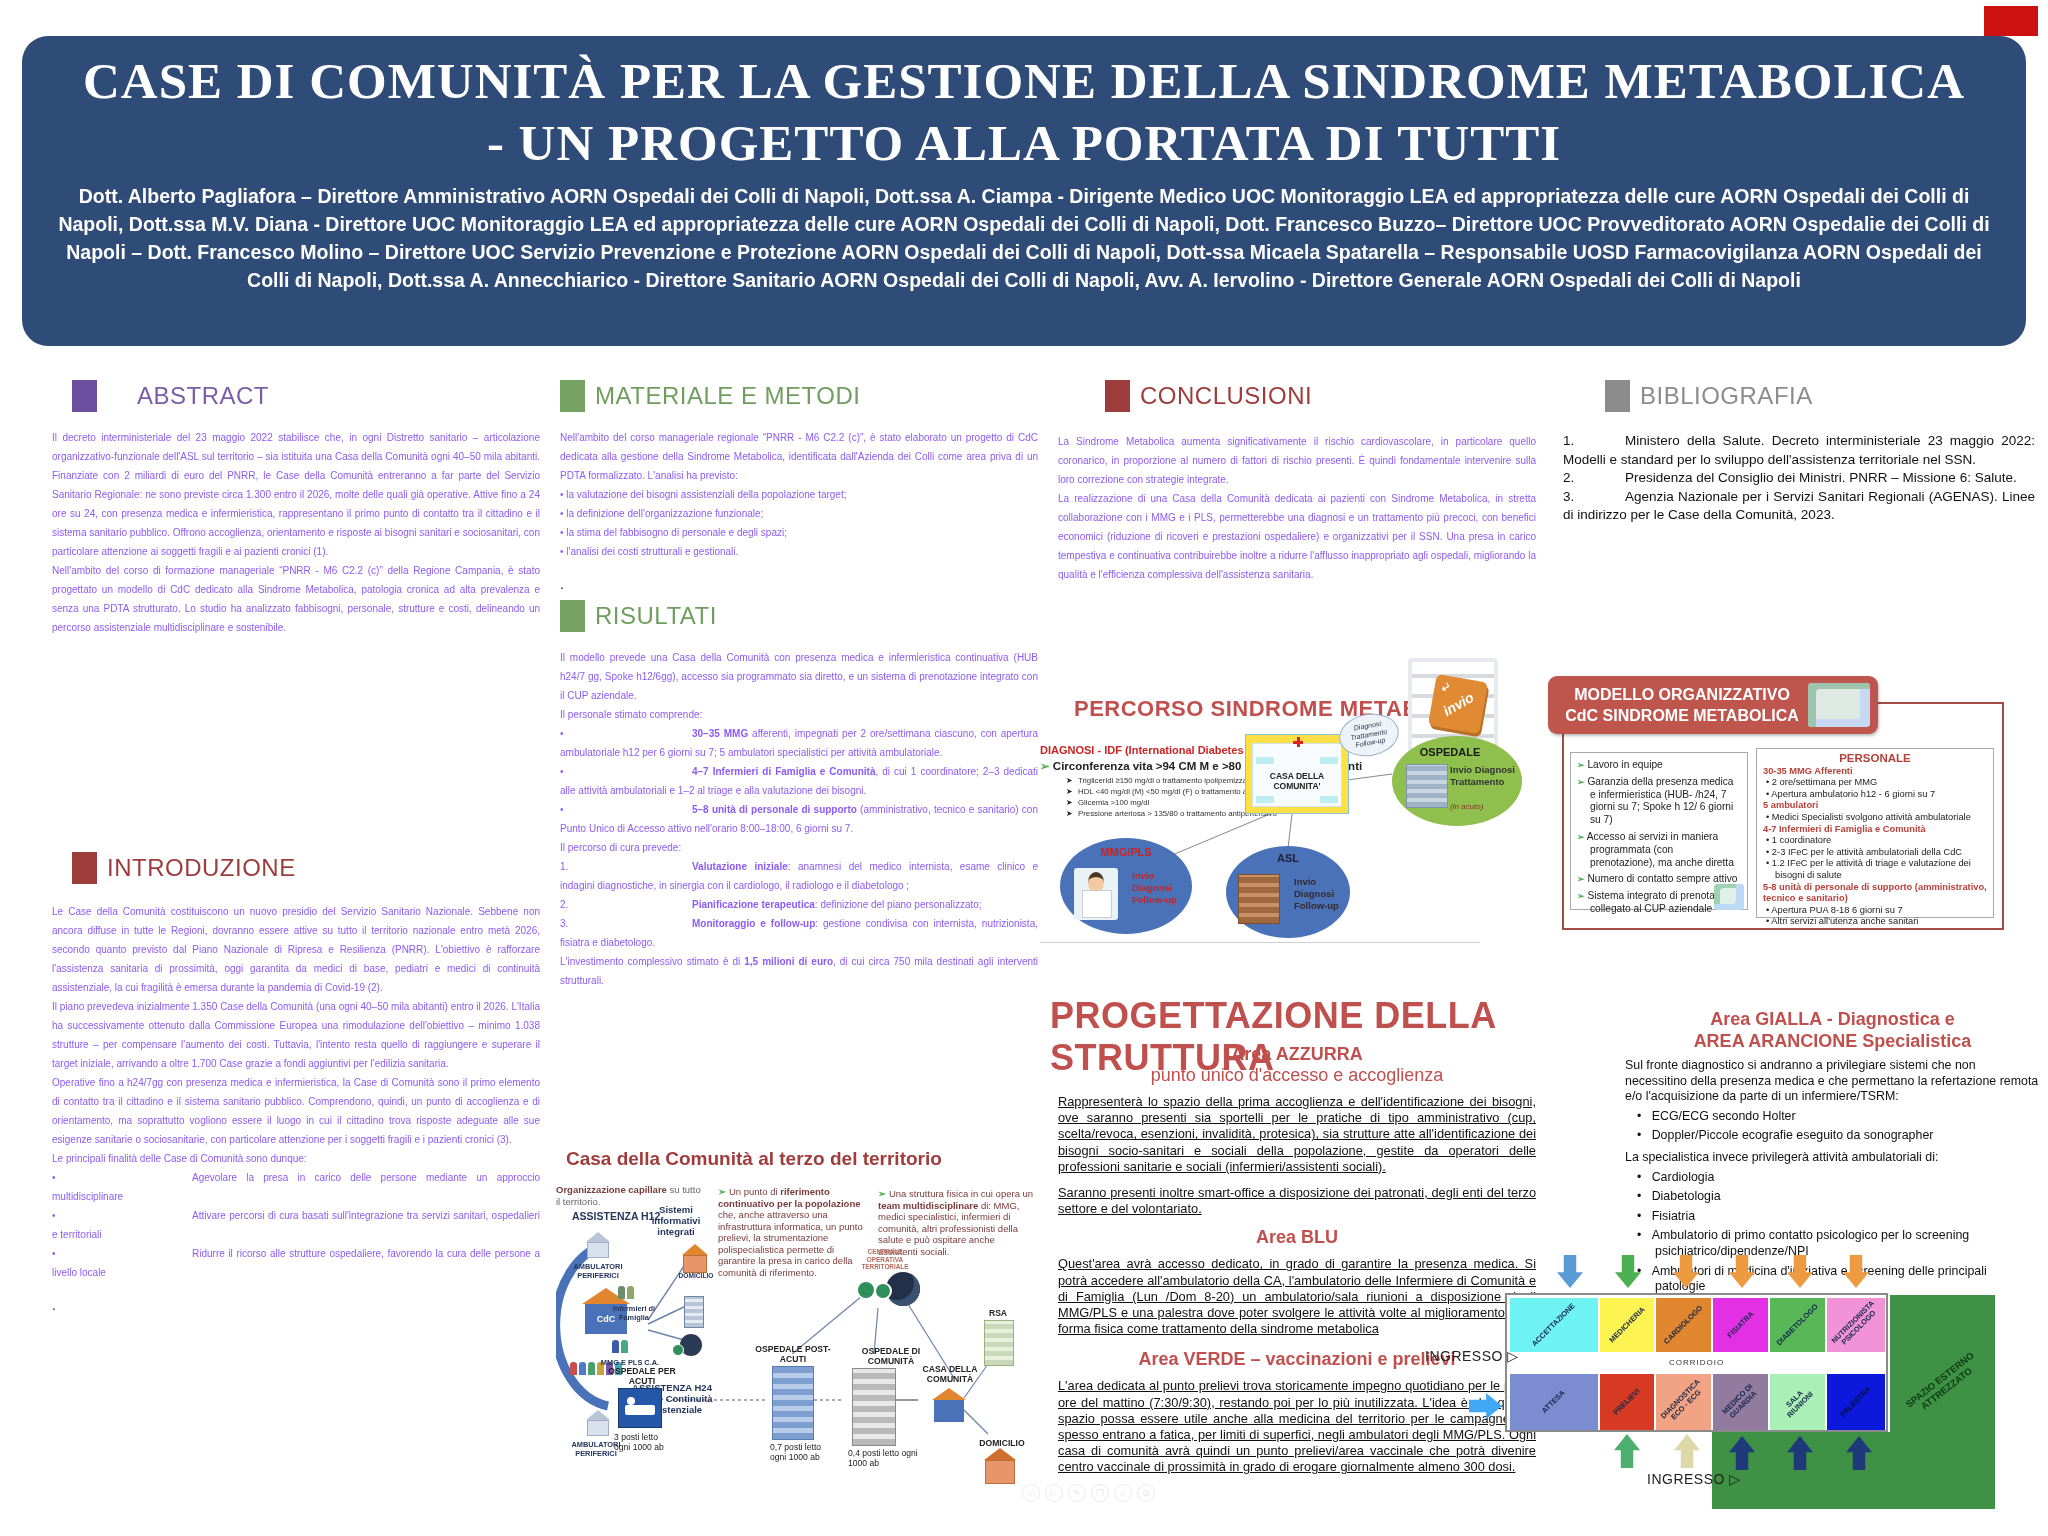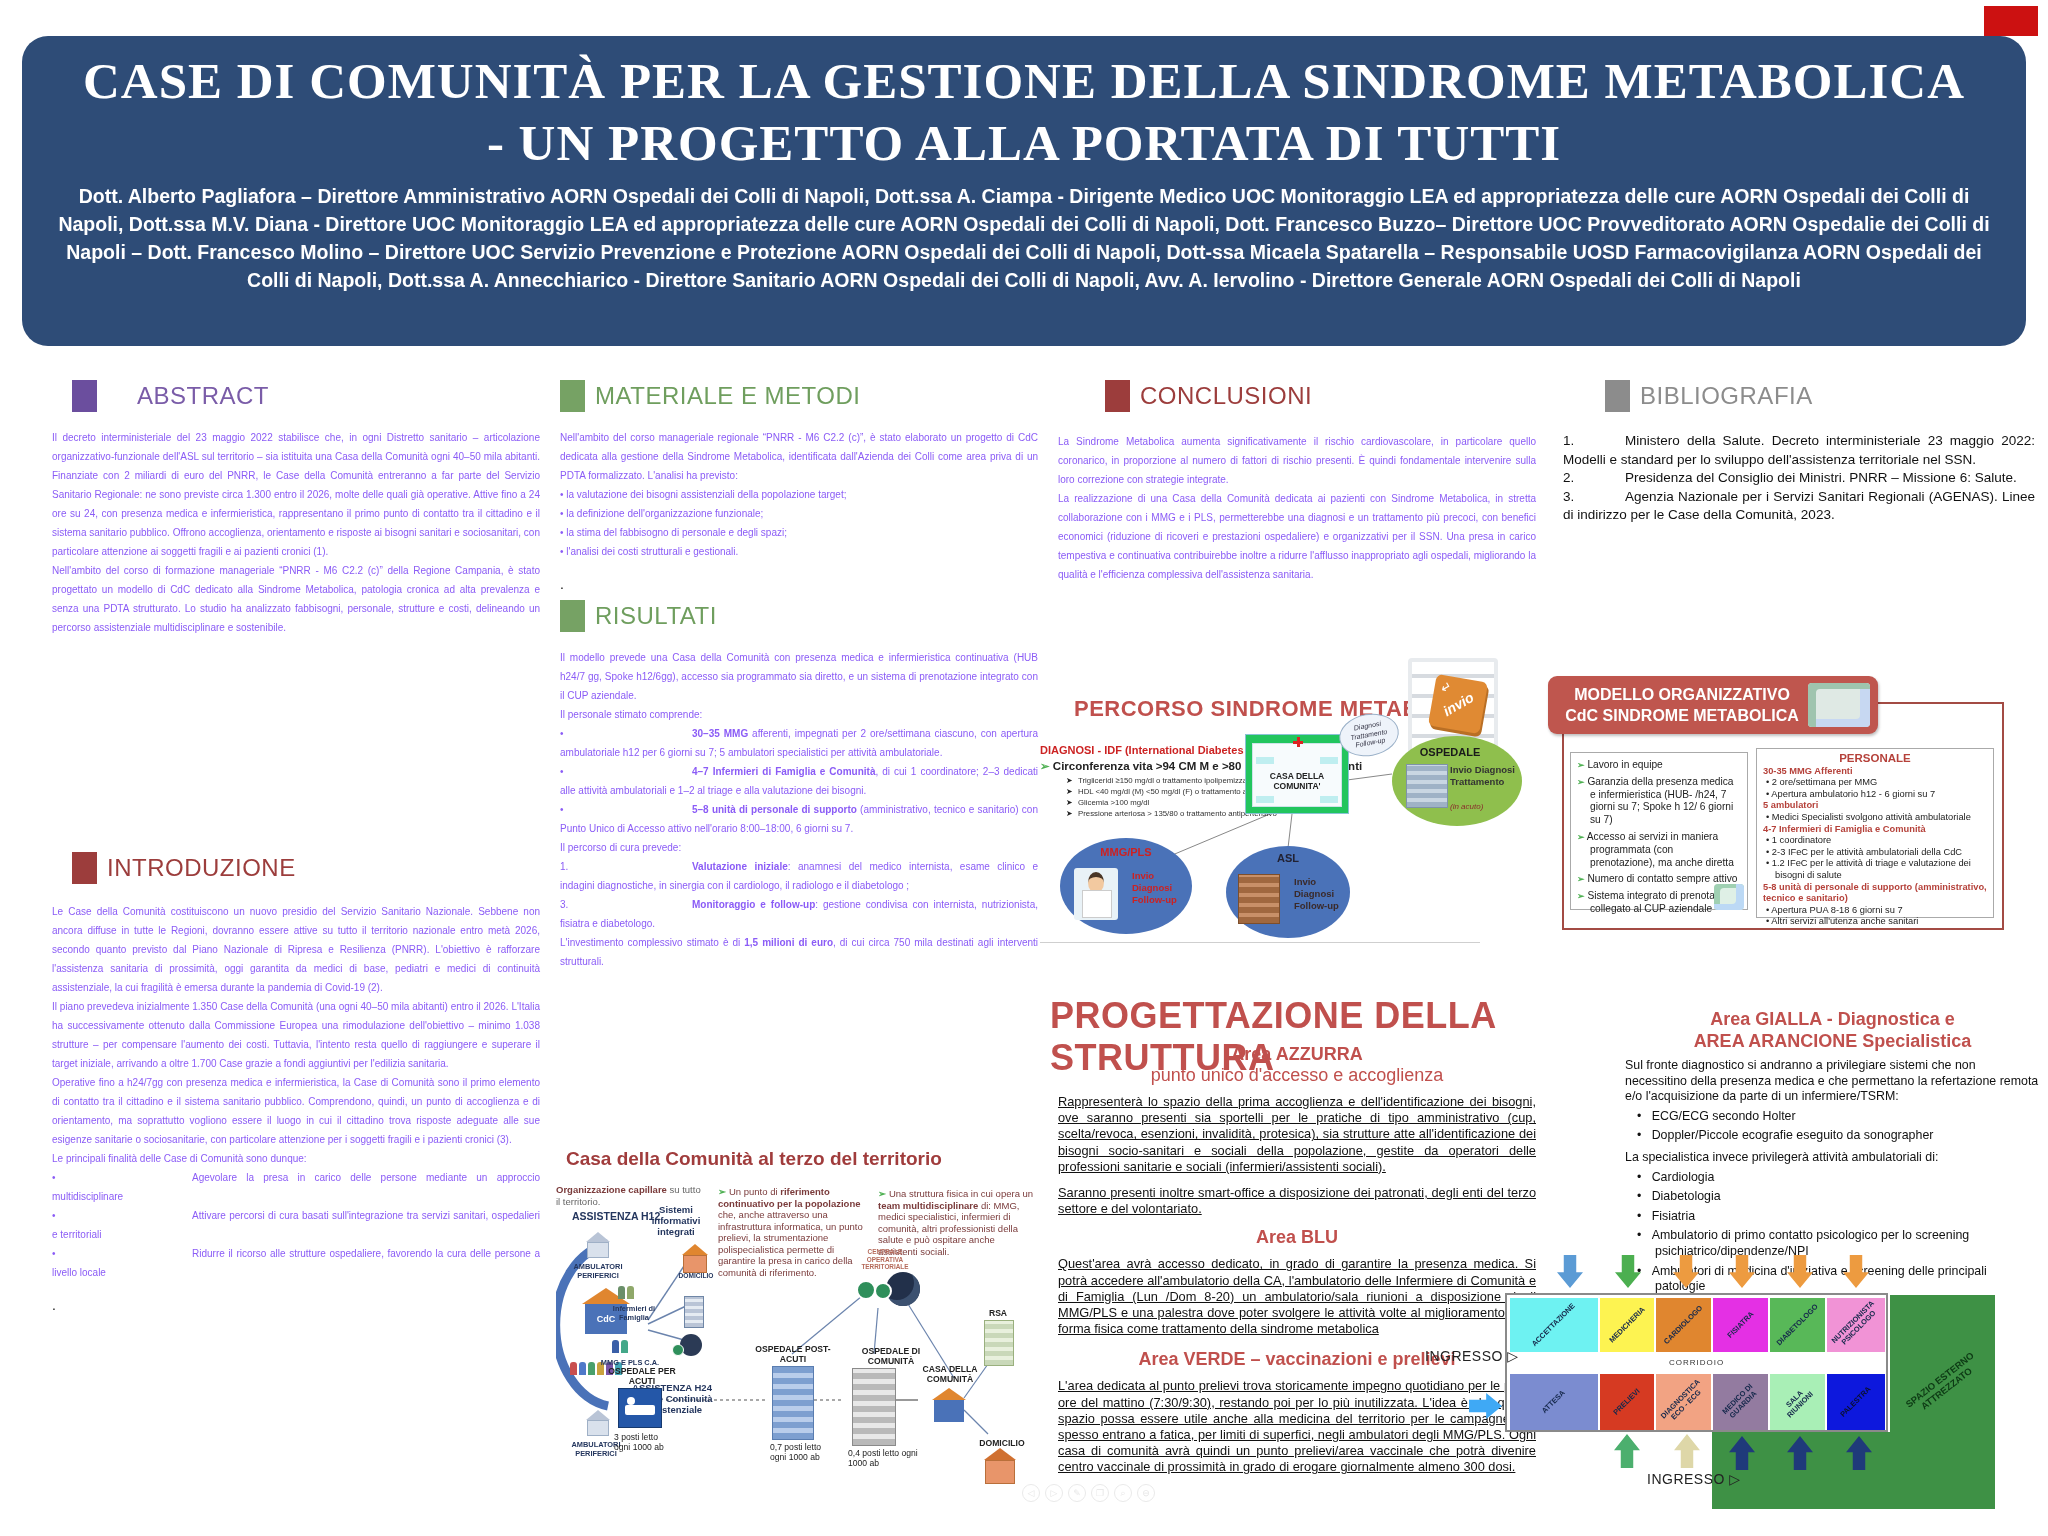--- a/index.html
+++ b/index.html
@@ -41,21 +41,21 @@
   .idf .sa{color:#222;display:inline-block;width:12px;}
   .ga{color:#4caf50;font-weight:bold;}
   .kb{position:absolute;left:368px;top:-30px;width:90px;height:100px;background:#e8ebee;border-radius:4px;overflow:hidden;}
   .kb .keys{position:absolute;inset:4px;background:
      repeating-linear-gradient(0deg,#fff 0 16px,#d7dbe0 16px 20px),
      repeating-linear-gradient(90deg,rgba(255,255,255,0) 0 16px,#d7dbe0 16px 20px);}
   .invio-key{position:absolute;left:24px;top:20px;width:52px;height:52px;background:#e08a33;border-radius:6px;
      transform:rotate(10deg);box-shadow:2px 3px 0 #b96f25;color:#fff;display:flex;align-items:center;justify-content:center;}
   .invio-key .t{transform:rotate(-40deg);font-style:italic;font-weight:bold;font-size:14px;}
   .invio-key .arr{position:absolute;left:6px;top:4px;font-size:13px;transform:rotate(-40deg);}
-  .casa{position:absolute;left:205px;top:46px;width:102px;height:78px;background:#22c55e;border:1px solid #89c3d6;}
+  .casa{position:absolute;left:205px;top:46px;width:102px;height:78px;background:#fde047;border:1px solid #89c3d6;}
   .casa .bldg{position:absolute;left:6px;top:8px;right:6px;bottom:6px;background:#f7fbfd;border:1px solid #cfe3ea;}
   .casa .cross{position:absolute;left:47px;top:2px;width:10px;height:10px;}
   .casa .cross::before{content:"";position:absolute;left:3.5px;top:0;width:3px;height:10px;background:#d22;}
   .casa .cross::after{content:"";position:absolute;left:0;top:3.5px;width:10px;height:3px;background:#d22;}
   .casa .lbl{position:absolute;left:0;right:0;top:36px;text-align:center;font-weight:bold;font-size:8.5px;color:#222;}
   .casa .win{position:absolute;width:18px;height:7px;background:#bfeef0;}
   .bubble{position:absolute;left:299px;top:26px;width:58px;height:40px;border:1px solid #9ab0c8;border-radius:50%;
      background:#eef3fa;transform:rotate(-10deg);display:flex;align-items:center;justify-content:center;
      text-align:center;font-size:7px;line-height:8.5px;color:#334;font-style:italic;}
   .ell{position:absolute;border-radius:50%;}
@@ -201,20 +201,21 @@
     <span class="c-green">RISULTATI</span>
   </div>
   <div class="col" style="left:560px;top:648px;width:478px;">
     <p class="bt">Il modello prevede una Casa della Comunità con presenza medica e infermieristica continuativa (HUB h24/7 gg, Spoke h12/6gg), accesso sia programmato sia diretto, e un sistema di prenotazione integrato con il CUP aziendale.</p>
     <p class="bt">Il personale stimato comprende:</p>
     <p class="bt hang"><span class="mk">•</span><b>30–35 MMG</b><span> afferenti, impegnati per 2 ore/settimana ciascuno, con apertura ambulatoriale h12 per 6 giorni su 7; 5 ambulatori specialistici per attività ambulatoriale.</span></p>
     <p class="bt hang"><span class="mk">•</span><b>4–7 Infermieri di Famiglia e Comunità</b><span>, di cui 1 coordinatore; 2–3 dedicati alle attività ambulatoriali e 1–2 al triage e alla valutazione dei bisogni.</span></p>
     <p class="bt hang"><span class="mk">•</span><b>5–8 unità di personale di supporto</b><span> (amministrativo, tecnico e sanitario) con Punto Unico di Accesso attivo nell'orario 8:00–18:00, 6 giorni su 7.</span></p>
     <p class="bt">Il percorso di cura prevede:</p>
     <p class="bt hang"><span class="mk">1.</span><b>Valutazione iniziale</b><span>: anamnesi del medico internista, esame clinico e indagini diagnostiche, in sinergia con il cardiologo, il radiologo e il diabetologo ;</span></p>
+    <p class="bt hang"><span class="mk">2.</span><b>Pianificazione terapeutica</b><span>: definizione del piano personalizzato;</span></p>
     <p class="bt hang"><span class="mk">3.</span><b>Monitoraggio e follow-up</b><span>: gestione condivisa con internista, nutrizionista, fisiatra e diabetologo.</span></p>
     <p class="bt"><span>L'investimento complessivo stimato è di </span><b>1,5 milioni di euro</b><span>, di cui circa 750 mila destinati agli interventi strutturali.</span></p>
   </div>
 
   <div class="sec" style="left:1105px;top:380px;">
     <span class="sq b-maroon"></span>
     <span class="c-maroon">CONCLUSIONI</span>
   </div>
   <div class="col" style="left:1058px;top:432px;width:478px;">
     <p class="bt">La Sindrome Metabolica aumenta significativamente il rischio cardiovascolare, in particolare quello coronarico, in proporzione al numero di fattori di rischio presenti. È quindi fondamentale intervenire sulla loro correzione con strategie integrate.</p>

